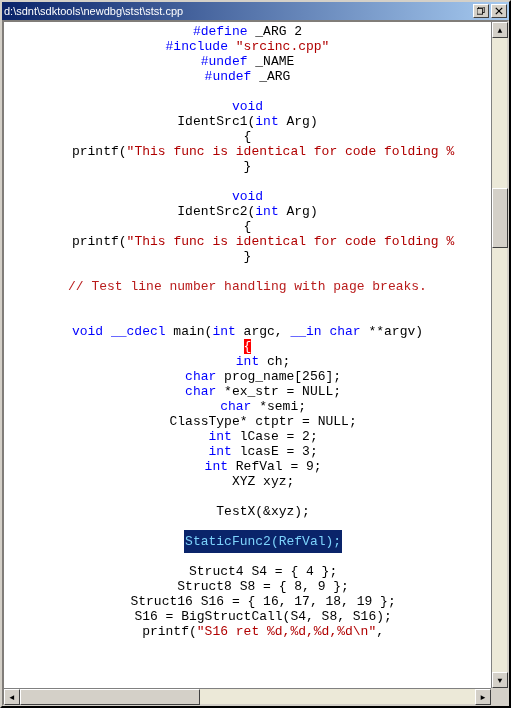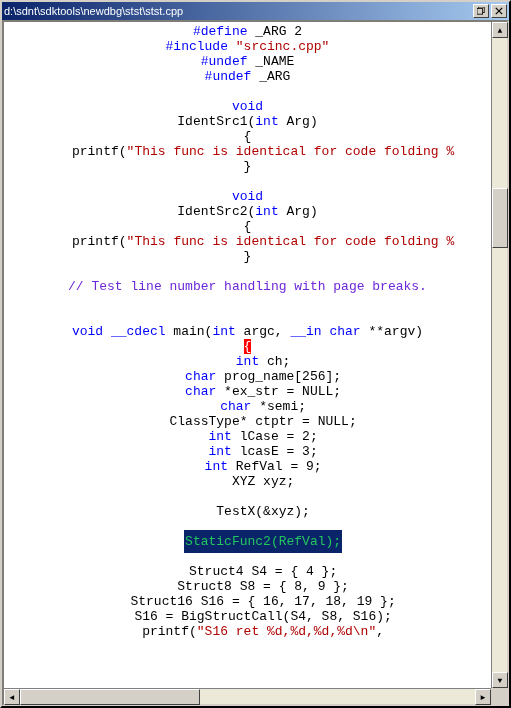--- a/index.html
+++ b/index.html
@@ -141,23 +141,23 @@
   position: absolute;
   right: 0;
   bottom: 0;
   width: 16px;
   height: 16px;
   background: #d4d0c8;
 }
 .line { display: block; min-height: 15px; }
 .kw { color: #0000ff; }
 .str { color: #b00000; }
-.cmt { color: #6d28d9; }
+.cmt { color: #b91c1c; }
 .err { background: #ff0000; color: #fff; }
-.sel { background: #0a246a; color: #22c55e; padding: 4px 1px; }
+.sel { background: #0a246a; color: #7dd3fc; padding: 4px 1px; }
 .arrow-glyph { font-size: 8px; color: #000; }
 </style>
 </head>
 <body>
 
 <div class="titlebar">
   <span class="titlebar-text">d:\sdnt\sdktools\newdbg\stst\stst.cpp</span>
   <div class="titlebar-buttons">
     <div class="titlebar-btn">
       <svg viewBox="0 0 10 10">

